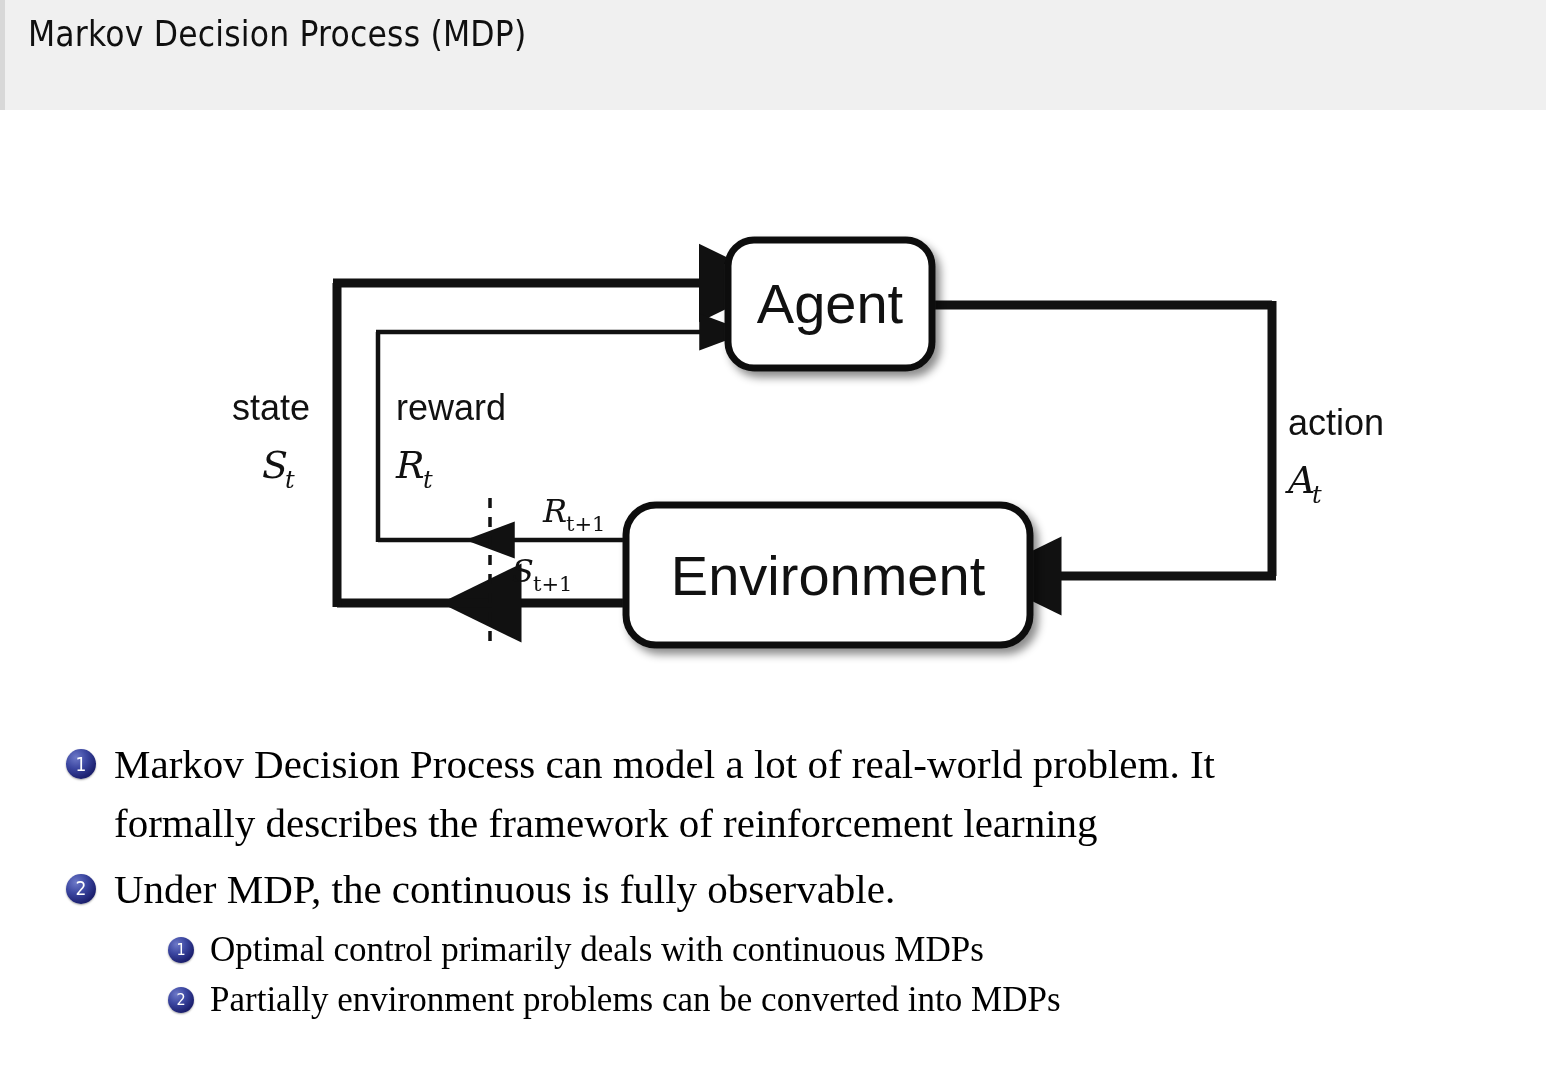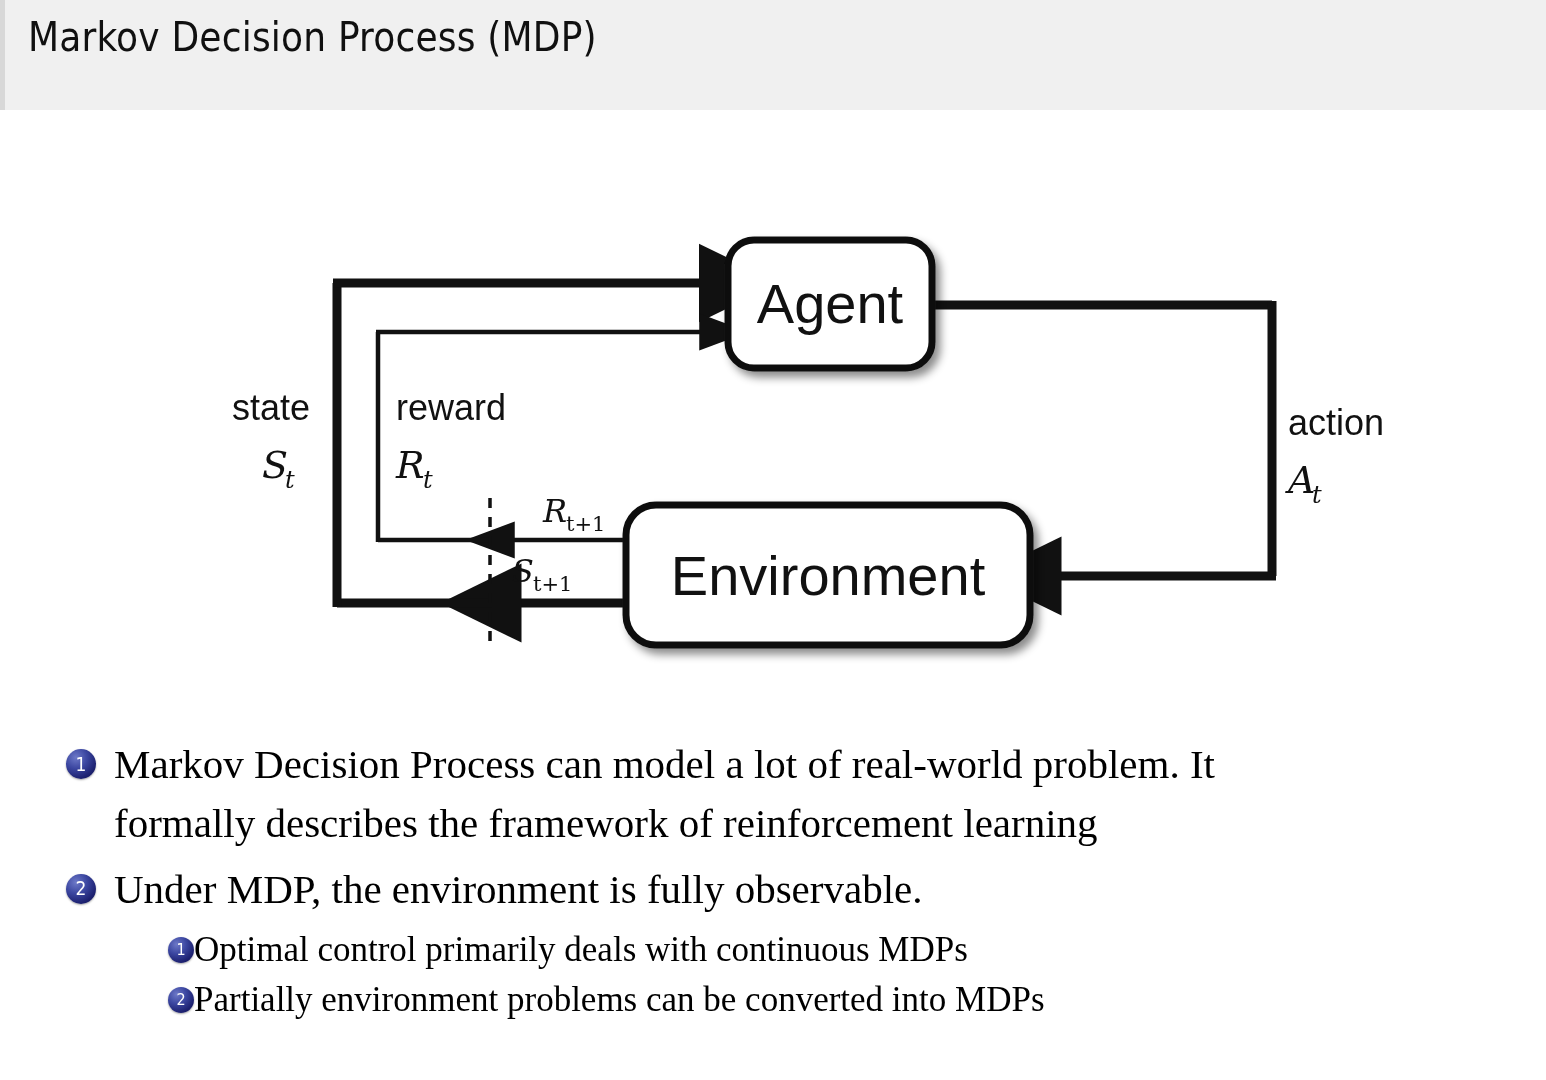--- a/index.html
+++ b/index.html
@@ -31,21 +31,21 @@
     top: 0;
     width: 5px;
     height: 110px;
     background: #d8d8d8;
   }
   #slide-title {
     position: absolute;
     left: 28px;
     top: 14px;
     font-family: "DejaVu Sans Condensed", "DejaVu Sans", sans-serif;
-    font-size: 40px;
+    font-size: 35px;
     font-weight: 400;
     color: #101010;
     letter-spacing: 0.2px;
     white-space: nowrap;
   }
 
   
   #diagram {
     position: absolute;
     left: 0;
@@ -135,20 +135,21 @@
   }
   .bullet-text.t1 {
     font-size: 41px;
     line-height: 1.45;
     margin-left: 18px;
     width: 1380px;
   }
   .bullet-text.t2 {
     font-size: 35px;
     line-height: 1.42;
+    margin-left: 16px;
     width: 1280px;
   }
   .spacer-6 { height: 6px; }
 </style>
 </head>
 <body>
 
 <div id="header-band">
   <div id="header-rule"></div>
   <div id="slide-title">Markov Decision Process (MDP)</div>
@@ -229,21 +230,21 @@
   <div class="bullet-row lvl1">
     <div class="marker big">1</div>
     <div class="bullet-text t1">Markov Decision Process can model a lot of real-world problem. It
 formally describes the framework of reinforcement learning</div>
   </div>
 
   <div class="spacer-6"></div>
 
   <div class="bullet-row lvl1">
     <div class="marker big">2</div>
-    <div class="bullet-text t1">Under MDP, the environment is fully observable.</div>
+    <div class="bullet-text t1">Under MDP, the continuous is fully observable.</div>
   </div>
 
   <div class="spacer-6"></div>
 
   <div class="bullet-row lvl2">
     <div class="marker small">1</div>
     <div class="bullet-text t2">Optimal control primarily deals with continuous MDPs</div>
   </div>
 
   <div class="bullet-row lvl2">

